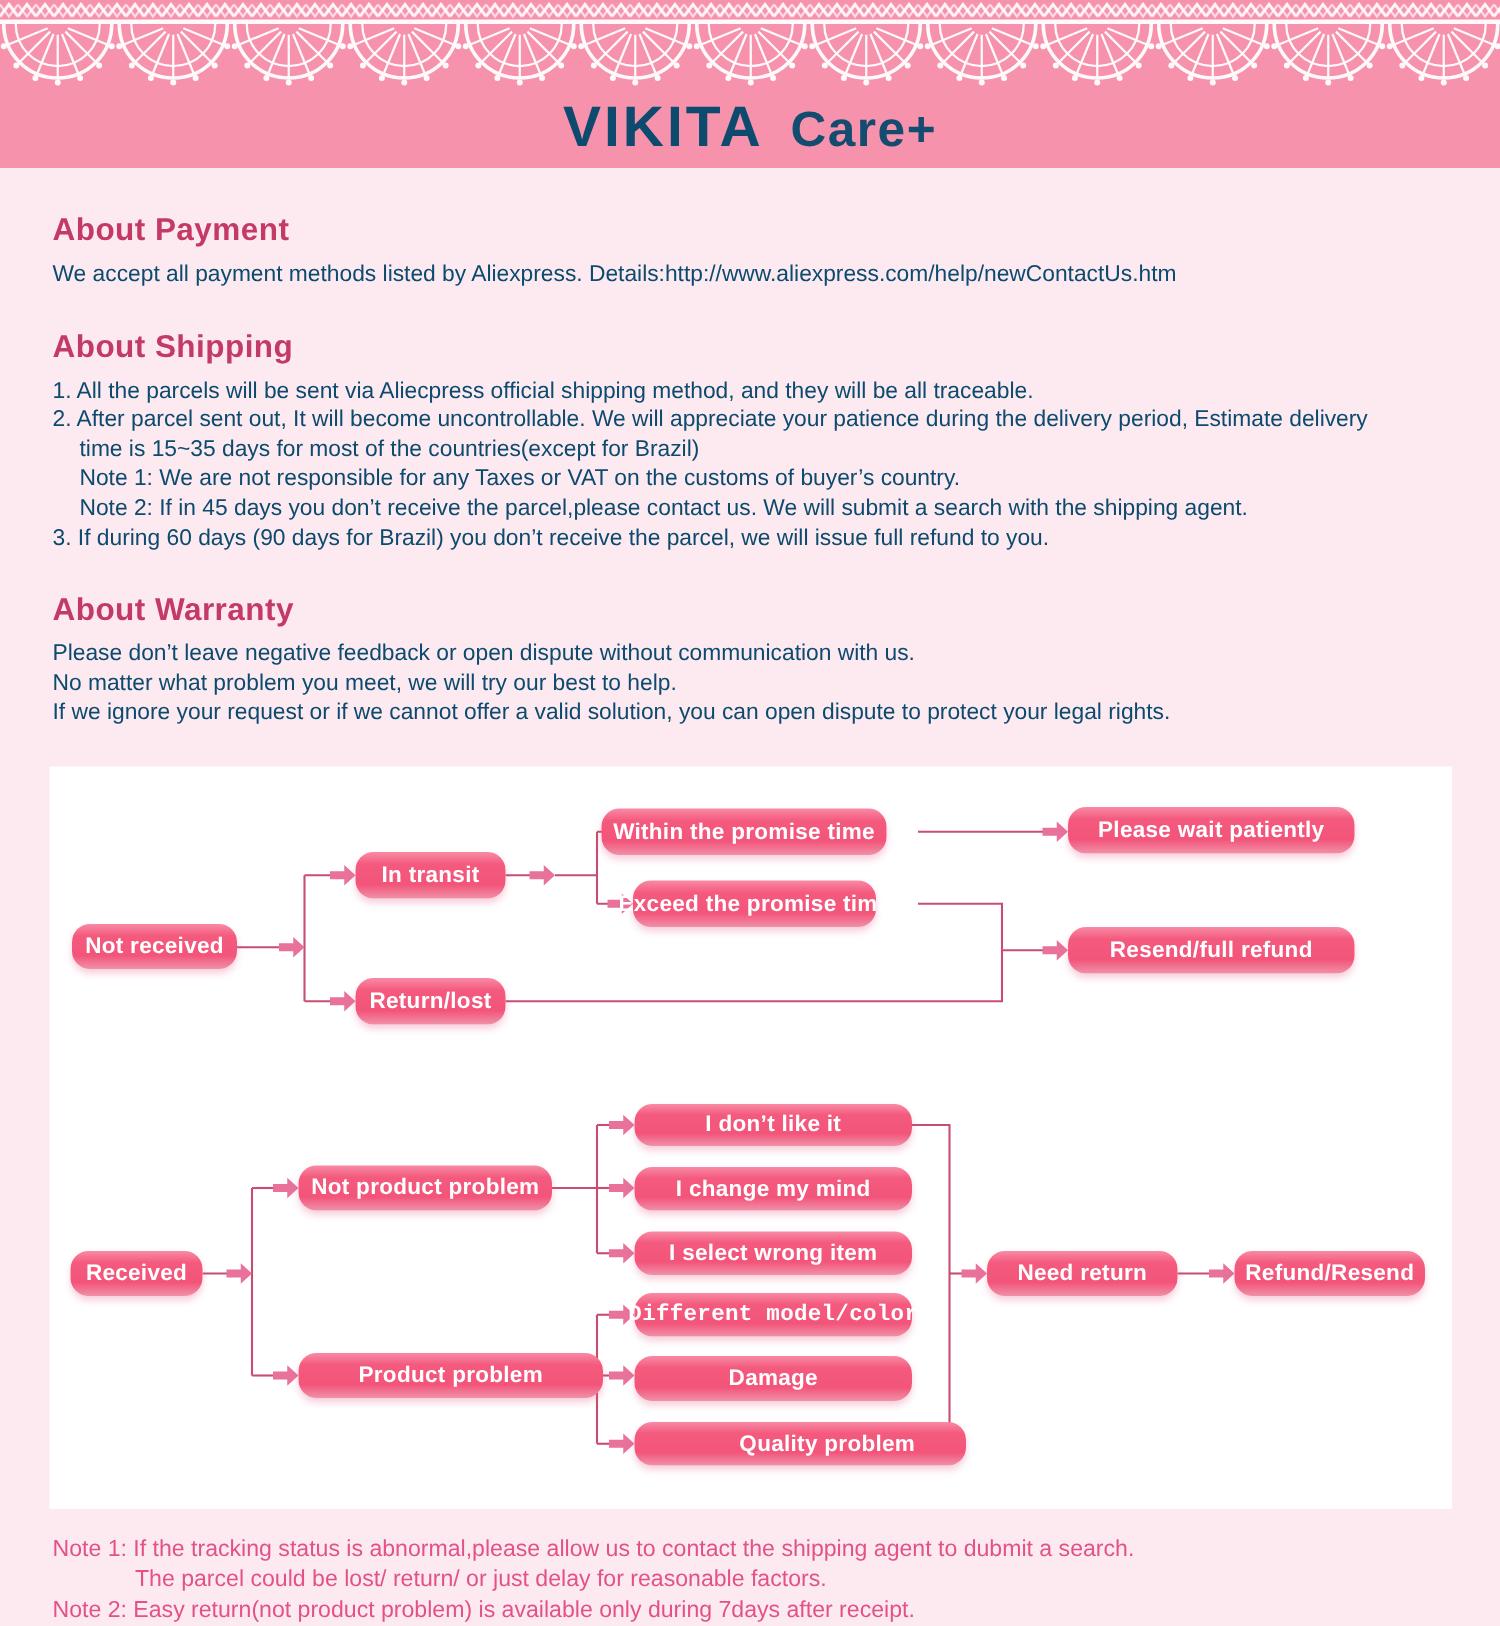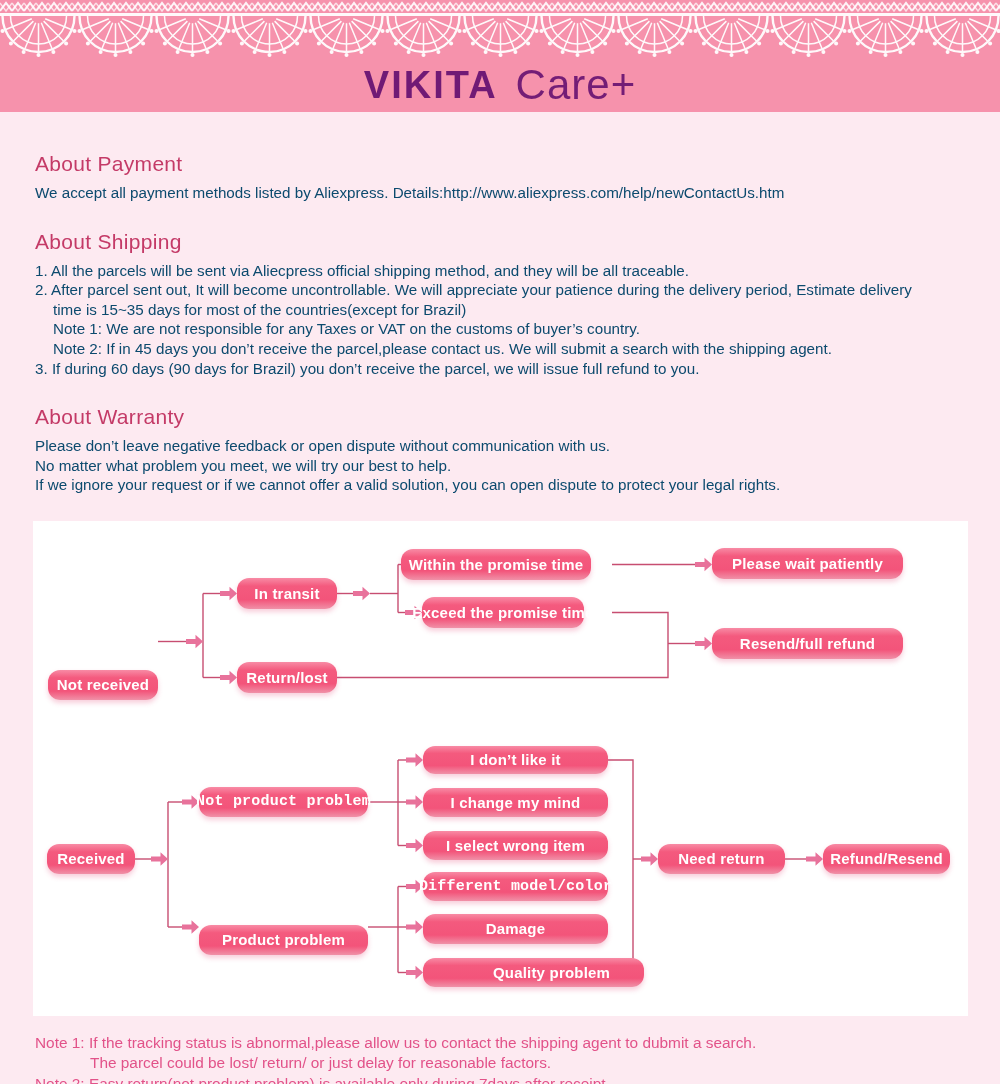--- a/index.html
+++ b/index.html
@@ -10,27 +10,27 @@
     position:relative;
   }
   
   .header{
     width:1000px;height:112px;background:#f692ac;position:relative;
   }
   .lace{position:absolute;top:0;left:0;display:block;}
   .title-row{
     position:absolute;left:0;top:58px;width:1000px;height:54px;
     display:flex;align-items:center;justify-content:center;gap:18px;
-    color:#701a75;
+    color:#0c4a6e;
   }
   .brand{font-size:38px;font-weight:bold;letter-spacing:2px;line-height:1;}
-  .brand-suffix{font-size:42px;font-weight:400;letter-spacing:1px;line-height:1;opacity:.97;}
+  .brand-suffix{font-size:33px;font-weight:700;letter-spacing:1px;line-height:1;opacity:.97;}
   
   .sections{padding:30px 0 0 35px;}
-  .h-title{font-size:21px;font-weight:normal;color:#c43a67;letter-spacing:.3px;margin:10px 0 7px 0;}
+  .h-title{font-size:21px;font-weight:bold;color:#c43a67;letter-spacing:.3px;margin:0 0 7px 0;}
   .bodyline{font-size:15.2px;color:#0c4a6e;line-height:19.6px;white-space:nowrap;}
   .indent{padding-left:18px;}
   .block{margin:0;}
   .block + .block{margin-top:27px;}
   
   .panel{
     position:relative;margin:26px 0 0 33px;
     width:935px;height:495px;background:#ffffff;
   }
   .wires{position:absolute;left:0;top:0;}
@@ -176,31 +176,31 @@
       <use href="#ba" transform="translate(390,281)"></use>
         <use href="#ba" transform="translate(390,324.5)"></use>
       <use href="#ba" transform="translate(390,365.5)"></use>
         <use href="#ba" transform="translate(390,406)"></use>
       <use href="#ba" transform="translate(390,451.5)"></use>
         <use href="#ba" transform="translate(625,338)"></use>
       <use href="#ba" transform="translate(790,338)"></use>
     </g>
   </svg>
 
-  <div class="node" style="left:15px;top:105px;width:110px;height:30px;margin-top:44px;">Not received</div>
+  <div class="node" style="left:15px;top:105px;width:110px;height:30px;">Not received</div>
   <div class="node" style="left:204px;top:57px;width:100px;height:31px;">In transit</div>
   <div class="node" style="left:204px;top:141px;width:100px;height:31px;">Return/lost</div>
   <div class="node" style="left:368px;top:28px;width:190px;height:31px;">Within the promise time</div>
   <div class="node" style="left:389px;top:76px;width:162px;height:31px;">Exceed the promise time</div>
   <div class="node" style="left:679px;top:27px;width:191px;height:31px;">Please wait patiently</div>
   <div class="node" style="left:679px;top:107px;width:191px;height:31px;">Resend/full refund</div>
 
   <div class="node" style="left:14px;top:323px;width:88px;height:30px;">Received</div>
-  <div class="node" style="left:166px;top:266px;width:169px;height:30px;font-family:Liberation Mono, monospace;">Not product problem</div>
-  <div class="node" style="left:166px;top:404px;width:169px;height:30px;">Product problem</div>
+  <div class="node" style="left:166px;top:266px;width:169px;height:30px;">Not product problem</div>
+  <div class="node" style="left:166px;top:391px;width:203px;height:30px;">Product problem</div>
   <div class="node" style="left:390px;top:225px;width:185px;height:28px;">I don’t like it</div>
   <div class="node" style="left:390px;top:267px;width:185px;height:29px;">I change my mind</div>
   <div class="node" style="left:390px;top:310px;width:185px;height:29px;">I select wrong item</div>
   <div class="node" style="left:390px;top:351px;width:185px;height:29px;font-family:Liberation Mono, monospace;">Different model/color</div>
   <div class="node" style="left:390px;top:393px;width:185px;height:30px;">Damage</div>
   <div class="node" style="left:390px;top:437px;width:185px;height:29px;padding-left:36px;">Quality problem</div>
   <div class="node" style="left:625px;top:323px;width:127px;height:30px;">Need return</div>
   <div class="node" style="left:790px;top:323px;width:127px;height:30px;">Refund/Resend</div>
 
 </div>

